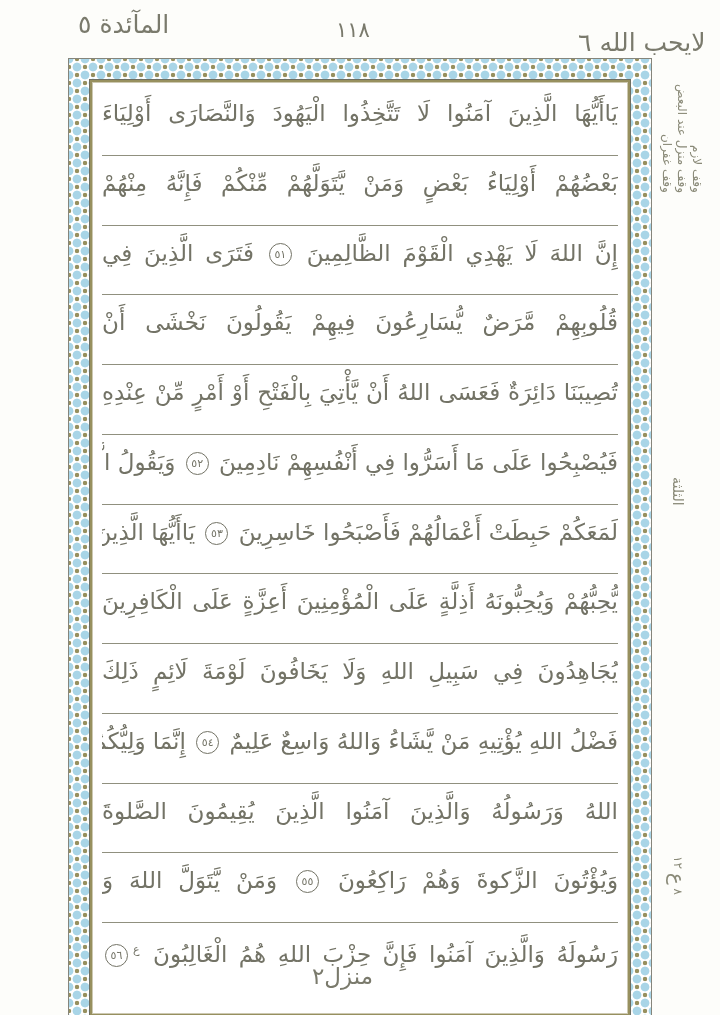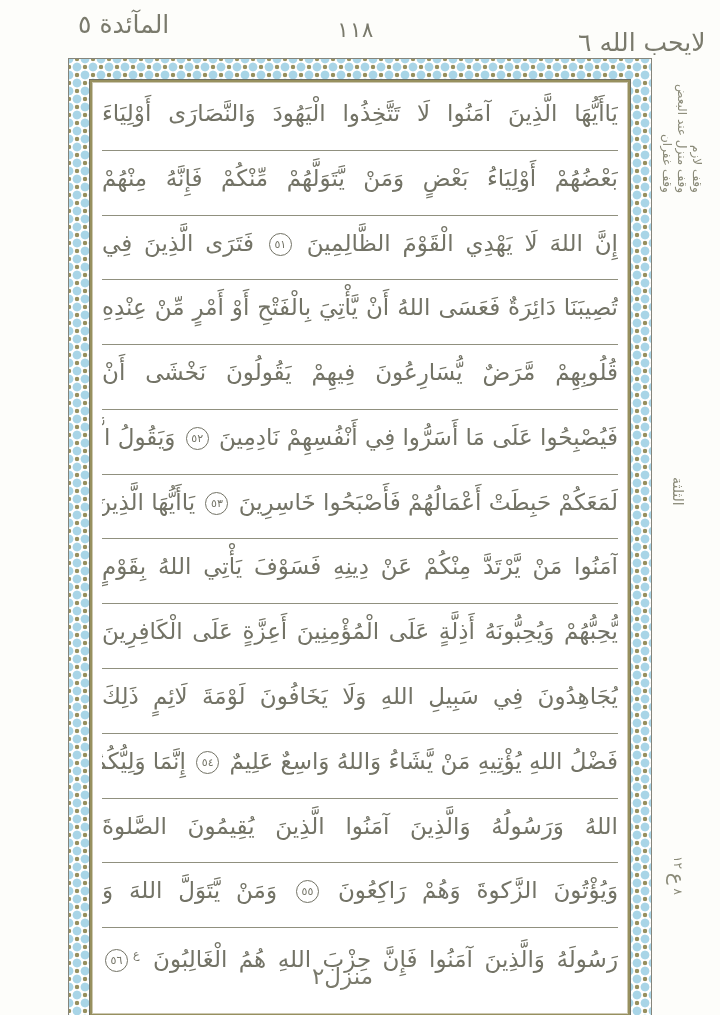--- a/index.html
+++ b/index.html
@@ -2,21 +2,21 @@
 <html lang="ar" dir="rtl"><head>
 <meta charset="utf-8">
 <style>
   html,body{margin:0;padding:0;background:#ffffff;}
   body{width:720px;height:1015px;position:relative;font-family:"DejaVu Sans",sans-serif;}
   .page{position:absolute;inset:0;background:#fdfdfa;overflow:hidden;padding-left:24px;}
 
   
   .hdr{position:absolute;color:#7a7a6c;white-space:nowrap;}
   .hdr-surah{top:10px;left:78px;font-size:25px;}
-  .hdr-page{top:18px;left:336px;font-size:21px;letter-spacing:2px;font-family:Liberation Mono, monospace;}
+  .hdr-page{top:18px;left:336px;font-size:21px;letter-spacing:2px;}
   .hdr-juz{top:8px;left:578px;font-size:25px;margin-top:20px;}
 
   
   .frame{
     position:absolute;left:68px;top:58px;width:584px;height:980px;
     box-sizing:border-box;border:1px solid #85857b;padding:21px;
     background-color:#ffffff;
     background-image:
       radial-gradient(circle, #a9d5e7 0 4px, rgba(0,0,0,0) 4.8px),
       radial-gradient(circle, #a9d5e7 0 4px, rgba(0,0,0,0) 4.8px),
@@ -77,30 +77,29 @@
 
   <div class="frame">
     <div class="inner">
 
       <div class="line"><span>يَاأَيُّهَا الَّذِينَ آمَنُوا لَا تَتَّخِذُوا الْيَهُودَ وَالنَّصَارَى أَوْلِيَاءَ</span></div>
 
       <div class="line"><span>بَعْضُهُمْ أَوْلِيَاءُ بَعْضٍ وَمَنْ يَّتَوَلَّهُمْ مِّنْكُمْ فَإِنَّهُ مِنْهُمْ</span></div>
 
       <div class="line"><span>إِنَّ اللهَ لَا يَهْدِي الْقَوْمَ الظَّالِمِينَ</span> <span class="aya">٥١</span> <span>فَتَرَى الَّذِينَ فِي</span></div>
 
+      <div class="line"><span>قُلُوبِهِمْ مَّرَضٌ يُّسَارِعُونَ فِيهِمْ يَقُولُونَ نَخْشَى أَنْ</span></div>
+
       <div class="line"><span>تُصِيبَنَا دَائِرَةٌ فَعَسَى اللهُ أَنْ يَّأْتِيَ بِالْفَتْحِ أَوْ أَمْرٍ مِّنْ عِنْدِهِ</span></div>
-
-      <div class="line"><span>قُلُوبِهِمْ مَّرَضٌ يُّسَارِعُونَ فِيهِمْ يَقُولُونَ نَخْشَى أَنْ</span></div>
 
       <div class="line"><span>فَيُصْبِحُوا عَلَى مَا أَسَرُّوا فِي أَنْفُسِهِمْ نَادِمِينَ</span> <span class="aya">٥٢</span> <span>وَيَقُولُ الَّذِينَ</span></div>
 
 
       <div class="line"><span>لَمَعَكُمْ حَبِطَتْ أَعْمَالُهُمْ فَأَصْبَحُوا خَاسِرِينَ</span> <span class="aya">٥٣</span> <span>يَاأَيُّهَا الَّذِينَ</span></div>
 
-      <div class="line"><span>آمَنُوا مَنْ يَّرْتَدَّ مِنْكُمْ عَنْ دِينِهِ فَسَوْفَ يَأْتِي اللهُ بِقَوْمٍ</span></div>
 
       <div class="line"><span>يُّحِبُّهُمْ وَيُحِبُّونَهُ أَذِلَّةٍ عَلَى الْمُؤْمِنِينَ أَعِزَّةٍ عَلَى الْكَافِرِينَ</span></div>
 
       <div class="line"><span>يُجَاهِدُونَ فِي سَبِيلِ اللهِ وَلَا يَخَافُونَ لَوْمَةَ لَائِمٍ ذَلِكَ</span></div>
 
       <div class="line"><span>فَضْلُ اللهِ يُؤْتِيهِ مَنْ يَّشَاءُ وَاللهُ وَاسِعٌ عَلِيمٌ</span> <span class="aya">٥٤</span> <span>إِنَّمَا وَلِيُّكُمُ</span></div>
 
       <div class="line"><span>اللهُ وَرَسُولُهُ وَالَّذِينَ آمَنُوا الَّذِينَ يُقِيمُونَ الصَّلوةَ</span></div>
 
       <div class="line"><span>وَيُؤْتُونَ الزَّكوةَ وَهُمْ رَاكِعُونَ</span> <span class="aya">٥٥</span> <span>وَمَنْ يَّتَوَلَّ اللهَ وَ</span></div>

